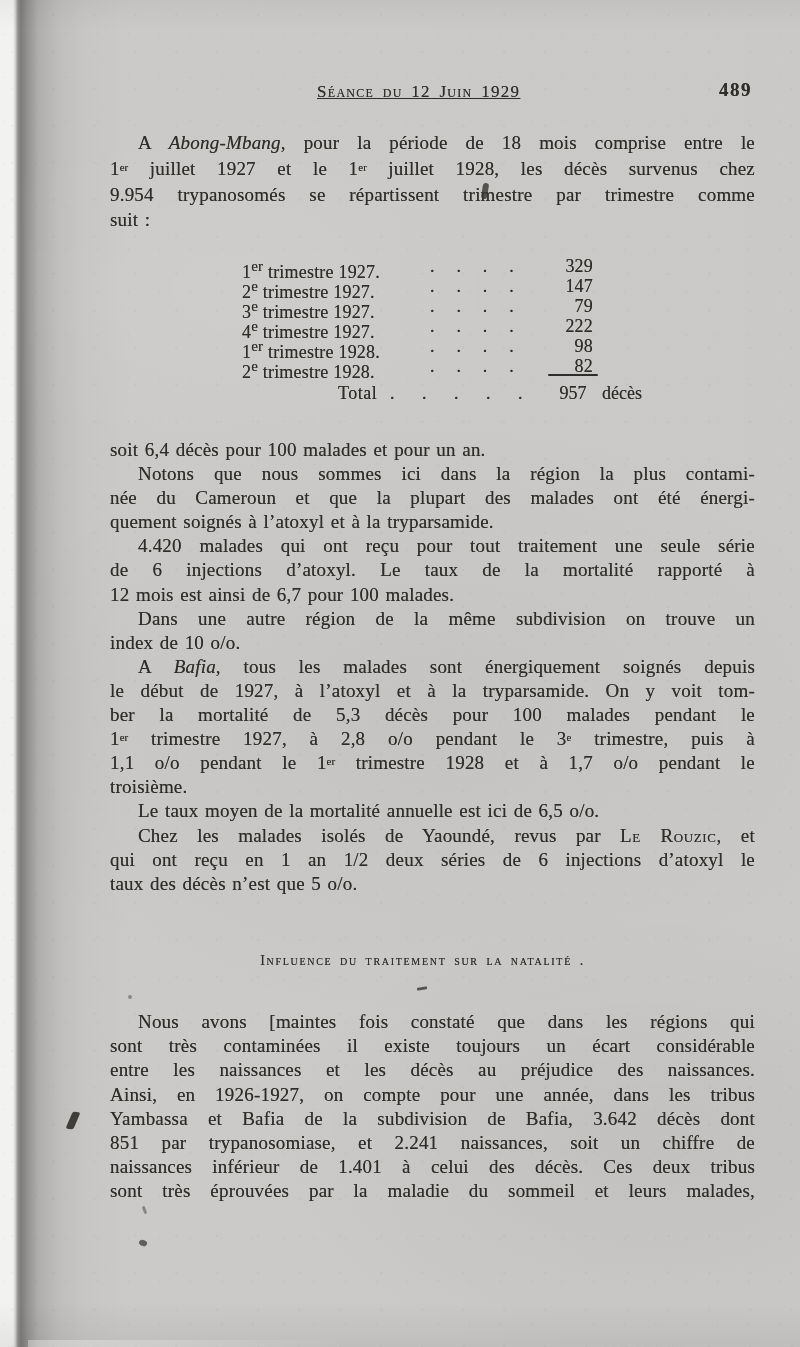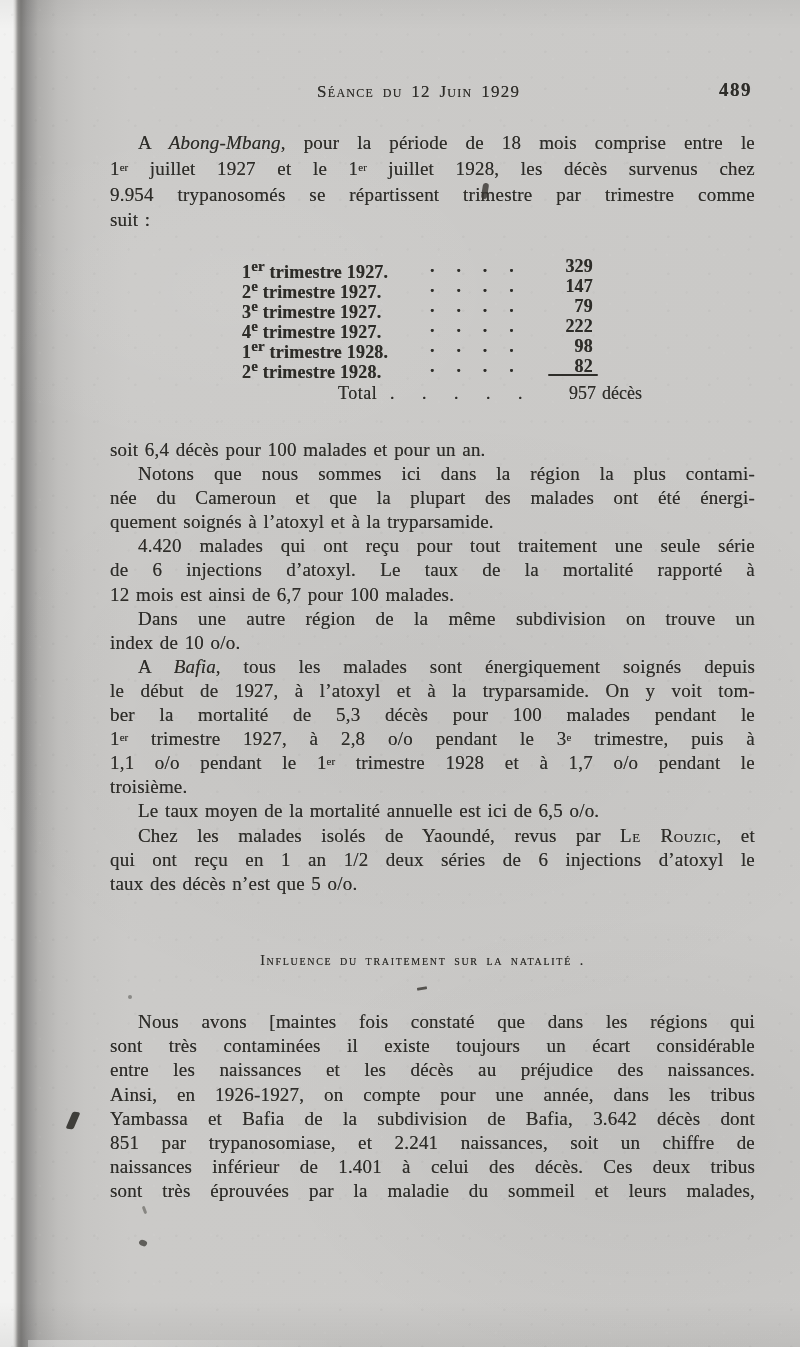--- a/index.html
+++ b/index.html
@@ -37,20 +37,21 @@
     background:linear-gradient(90deg, rgba(255,255,255,.35), rgba(255,255,255,0) 320px);
   }
 
   .ink{ text-shadow:0 0 .6px rgba(46,45,41,.65); }
 
   .running-header{position:absolute;top:82px;left:0;width:800px;height:24px;}
   .header-title{
     position:absolute;left:317px;top:0;
     font-variant:small-caps;font-size:17px;letter-spacing:1.3px;word-spacing:3px;
     white-space:nowrap;
+    text-decoration:underline;
   }
   .page-number{position:absolute;left:719px;top:-3px;font-size:19px;letter-spacing:1.5px;font-weight:bold;}
 
   .para{position:absolute;left:110px;width:645px;font-size:19px;letter-spacing:.2px;word-spacing:1.6px;}
   .line{display:block;}
   .jj{text-align:justify;text-align-last:justify;}
   .ll{text-align:left;text-align-last:left;}
   .indent .line:first-child{text-indent:28px;}
   .line sup{font-size:.58em;line-height:0;vertical-align:.38em;letter-spacing:0;}
   .sc{font-variant:small-caps;letter-spacing:.6px;}
@@ -58,31 +59,31 @@
 
   .intro{top:130px;line-height:25.8px;}
   .flow{position:absolute;left:110px;top:438px;width:645px;}
   .flow .para{position:static;}
   .flow .para .line{line-height:24.1px;}
   .natality{top:1010px;}
   .natality .line{line-height:24.2px;}
 
   .mortality-table{
     position:absolute;left:242px;top:256px;width:351px;
-    font-size:18px;letter-spacing:.2px;font-weight:bold;
+    font-size:18px;letter-spacing:.2px;
   }
   .trow{position:relative;height:20.1px;line-height:20.1px;white-space:nowrap;}
   .tdots{position:absolute;left:188px;top:0;word-spacing:17px;}
   .tvalue{position:absolute;right:0;top:0;width:62px;text-align:right;}
 
   .total-row{position:absolute;left:242px;top:381px;width:430px;height:24px;font-size:18px;line-height:24px;}
   .total-label{position:absolute;left:96px;top:0;letter-spacing:.5px;}
   .total-dots{position:absolute;left:148px;top:0;word-spacing:23px;}
   .total-overline{position:absolute;left:306px;top:-7px;width:50px;height:2px;background:#2e2d29;border-radius:1px;}
-  .total-value{position:absolute;left:308px;top:0;width:46px;text-align:right;}
+  .total-value{position:absolute;left:308px;top:0;width:46px;text-align:center;}
   .total-suffix{position:absolute;left:360px;top:0;}
 
   .section-heading{
     position:absolute;left:100px;top:953px;width:645px;text-align:center;
     font-variant:small-caps;font-size:14px;letter-spacing:1.7px;word-spacing:2.5px;
   }
 
   
   .mark{position:absolute;pointer-events:none;}
   .pen-slash{left:69px;top:1112px;width:8px;height:17px;background:#3f3e3a;border-radius:2px;transform:skewX(-18deg) rotate(6deg);}

